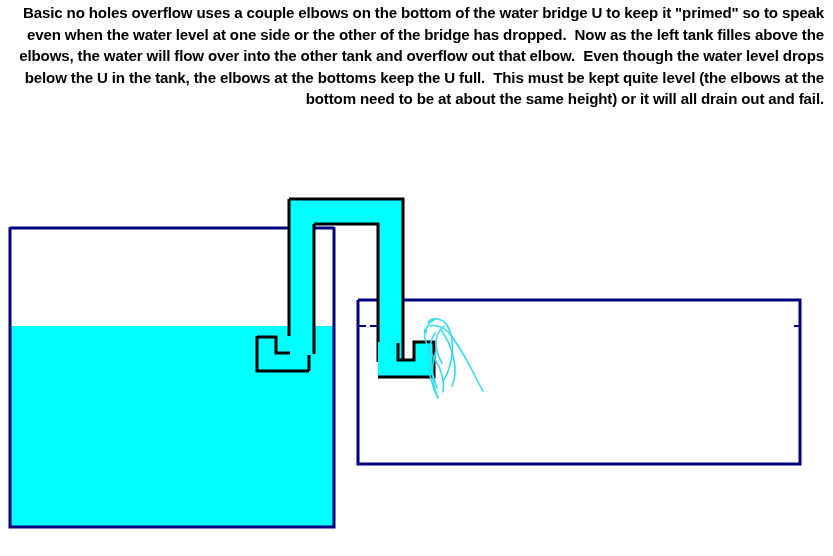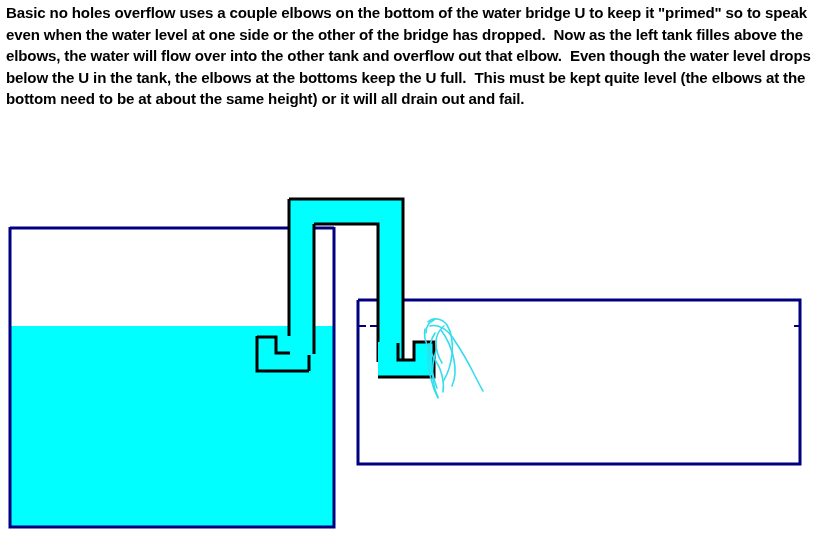--- a/index.html
+++ b/index.html
@@ -18,20 +18,21 @@
     position: absolute;
     left: 6px;
     top: 2px;
     width: 818px;
     font-size: 15.1px;
     line-height: 21.5px;
     color: #000000;
     font-weight: 600;
     letter-spacing: -0.15px;
     white-space: pre-wrap;
+    text-align: right;
   }
   #diagram {
     position: absolute;
     left: 0;
     top: 0;
     width: 833px;
     height: 556px;
   }
 </style>
 </head>

